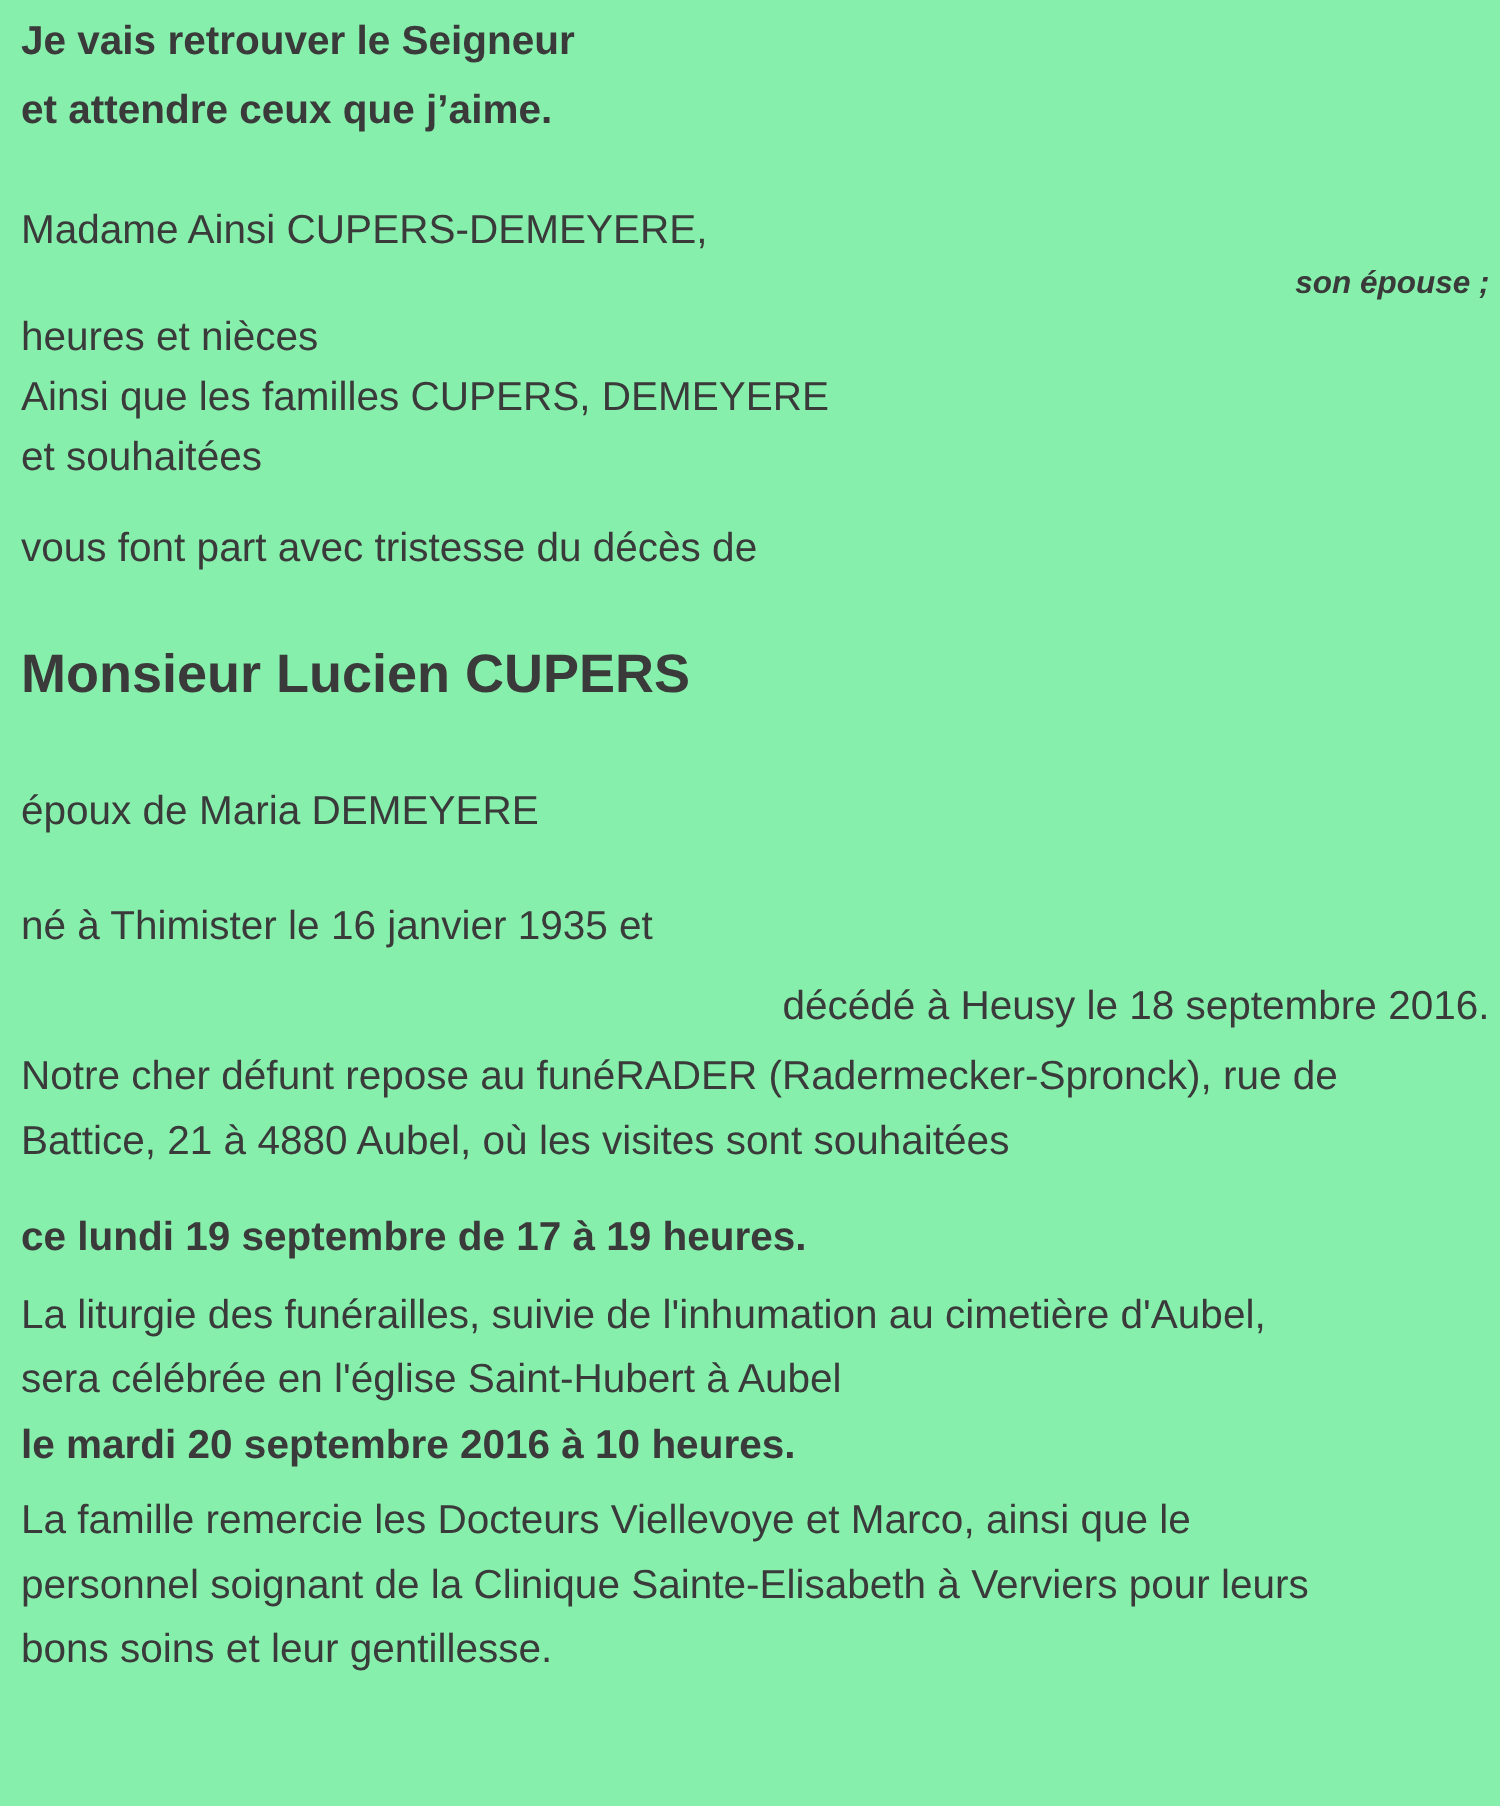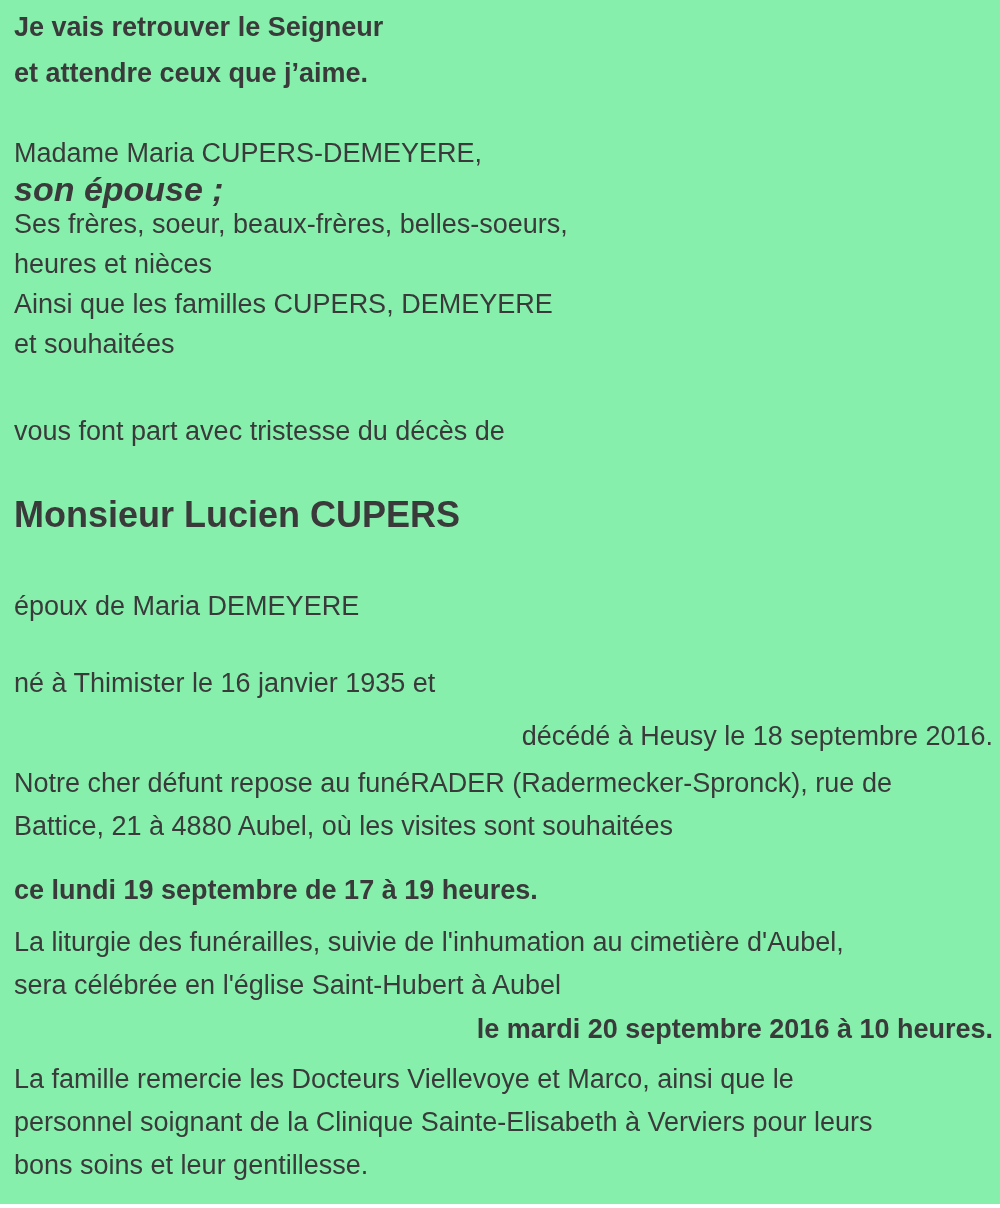--- a/index.html
+++ b/index.html
@@ -29,31 +29,32 @@
 
   .epigraph {
     font-weight: 700;
     line-height: 46px;
     margin-bottom: 36px;
   }
   .spouse-name {
     line-height: 42px;
   }
   .spouse-relation {
+    text-align: right;
     font-weight: 700;
     font-style: italic;
-    font-size: 34px;
+    font-size: 21px;
     line-height: 30px;
   }
   .relatives {
     line-height: 40px;
   }
   .families {
     line-height: 40px;
-    margin-bottom: 46px;
+    margin-bottom: 20px;
   }
   .announcement {
     margin-bottom: 38px;
   }
   .deceased-name {
     font-size: 36px;
     font-weight: 700;
     line-height: 48px;
     margin-bottom: 46px;
   }
@@ -73,45 +74,43 @@
   .visit-hours {
     font-weight: 700;
     margin-bottom: 9px;
   }
   .funeral {
     margin-bottom: 1px;
   }
   .funeral-datetime {
     font-weight: 700;
     margin-bottom: 7px;
-    text-align: right;
   }
   .meeting {
     margin-bottom: 7px;
   }
   .thanks {
     margin-bottom: 0;
   }
 </style>
 </head>
 <body>
 
 <div class="page">
 
   <p class="epigraph">
     <span class="line">Je vais retrouver le Seigneur</span>
     <span class="line">et attendre ceux que j’aime.</span>
   </p>
 
-  <p class="spouse-name">Madame Maria CUPERS-DEMEYERE,</p>
+  <p class="spouse-name">Madame Ainsi CUPERS-DEMEYERE,</p>
 
   <p class="spouse-relation">son épouse ;</p>
 
   <p class="relatives">
-    <span class="line">Ses frères, soeur, beaux-frères, belles-soeurs,</span>
     <span class="line">heures et nièces</span>
   </p>
 
   <p class="families">
     <span class="line">Ainsi que les familles CUPERS, DEMEYERE</span>
     <span class="line">et souhaitées</span>
   </p>
 
   <p class="announcement">vous font part avec tristesse du décès de</p>
 

